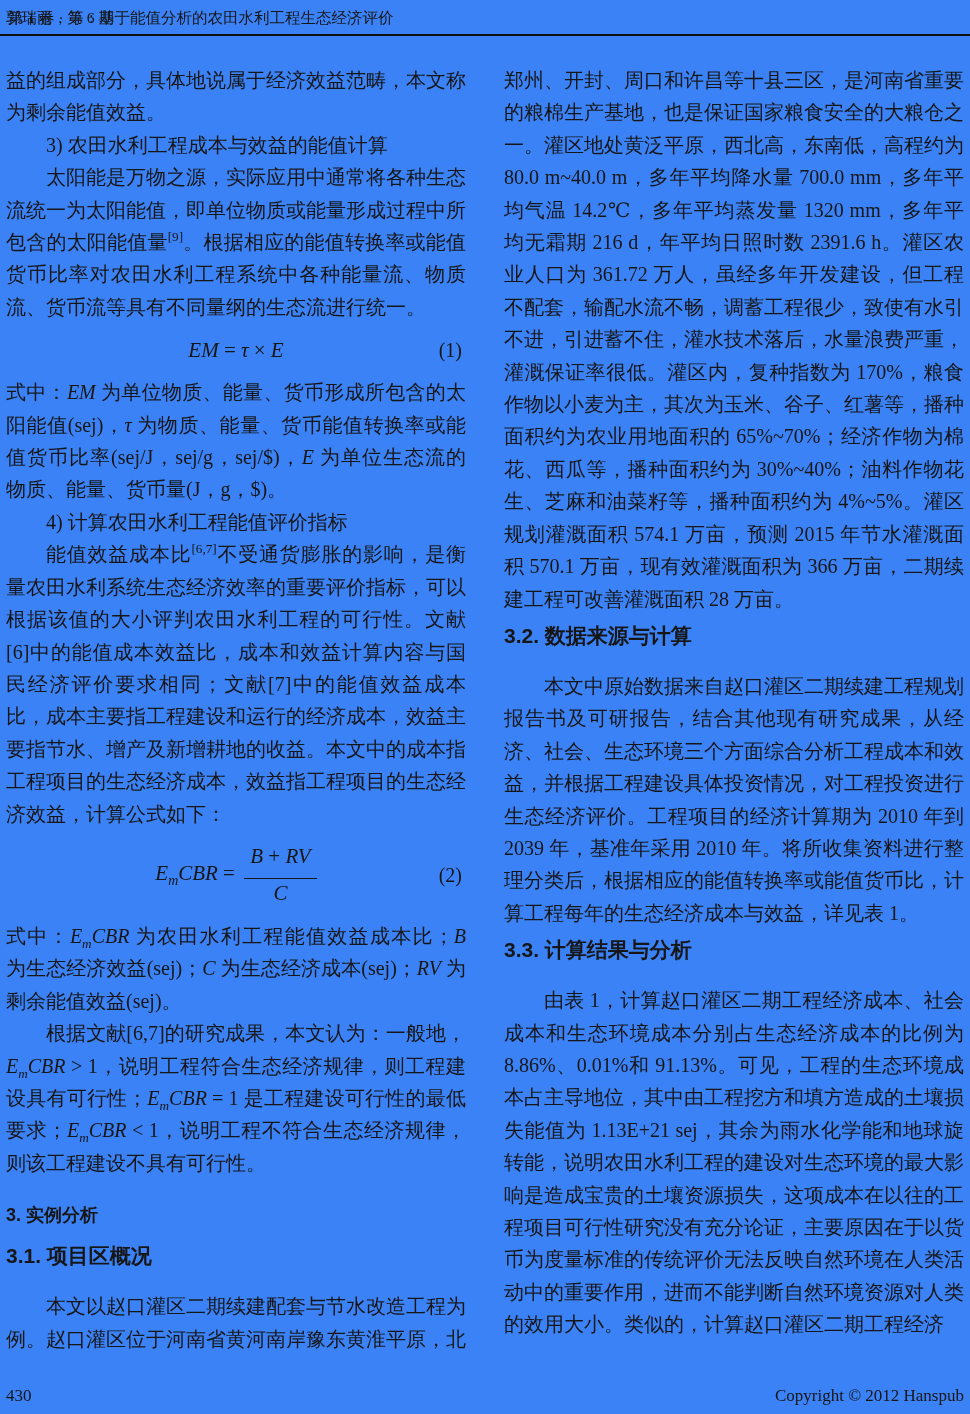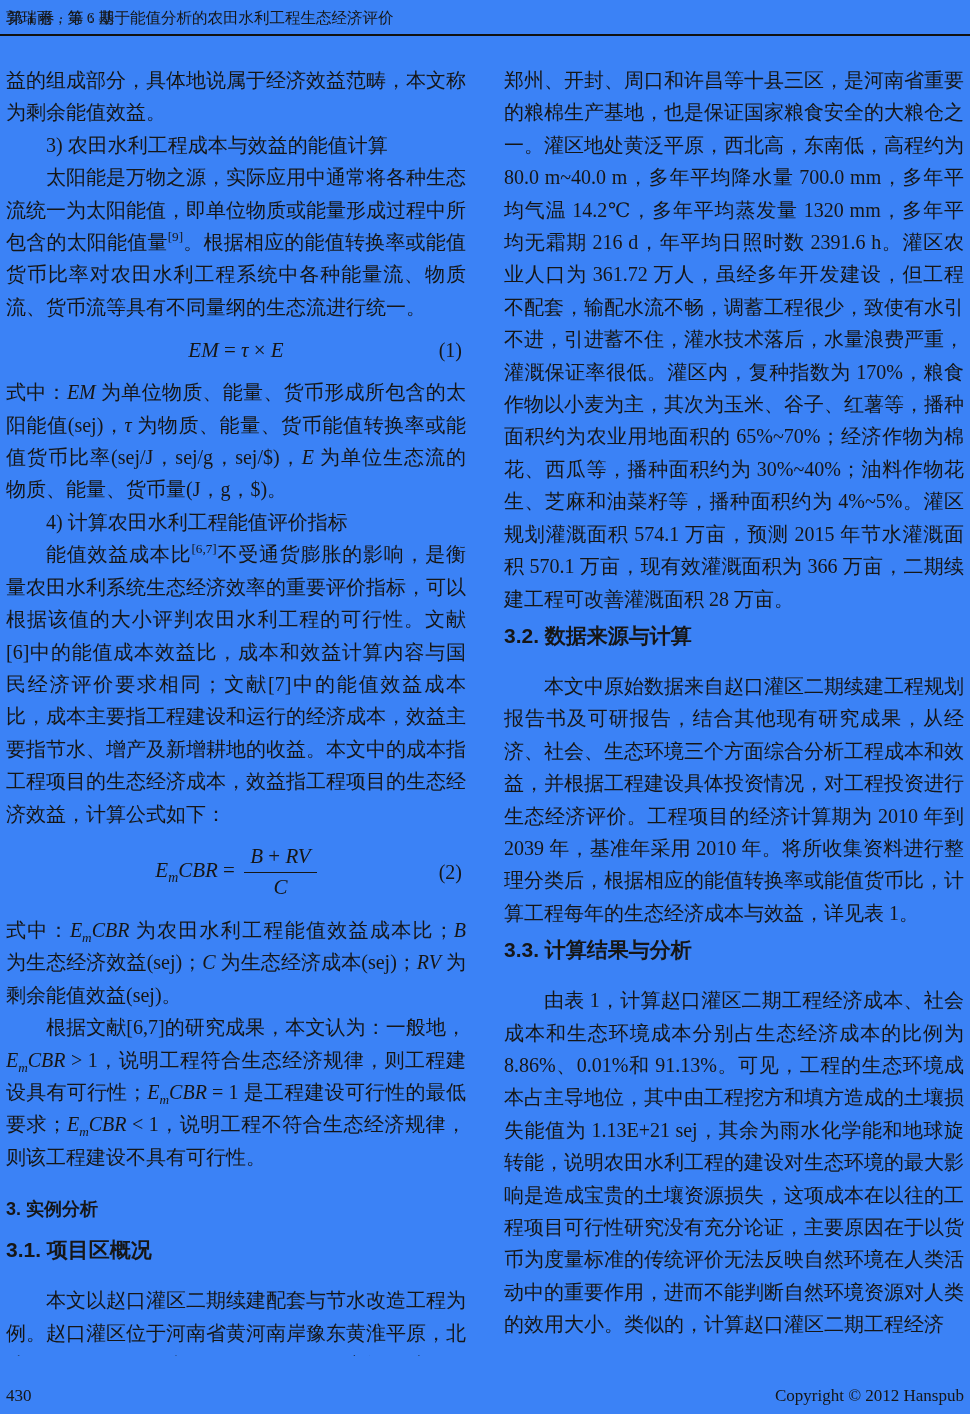--- a/index.html
+++ b/index.html
@@ -44,21 +44,21 @@
   }
   .formula{
     position:relative;
     display:flex;align-items:center;justify-content:center;
     margin:10px 0;
     min-height:33px;
   }
   .f-body{font-size:21px;line-height:30px;}
   .f-num{position:absolute;right:4px;top:50%;transform:translateY(-50%);font-size:20px;}
   .frac{display:inline-block;vertical-align:middle;text-align:center;margin:2px 0 2px 4px;}
-  .frac-num{display:block;border-bottom:1.6px solid #161616;padding:0 6px 1px 6px;line-height:29px;}
+  .frac-num{display:block;border-bottom:1.6px solid #161616;padding:0 6px 7px 6px;line-height:29px;}
   .frac-den{display:block;line-height:29px;}
   .italic{font-style:italic;}
   .sup{vertical-align:super;font-size:0.66em;line-height:0;}
   .sub{vertical-align:sub;font-size:0.66em;line-height:0;}
   .sub.italic,.sup.italic{font-style:italic;}
   .page-footer{
     position:absolute;left:6px;right:6px;bottom:8px;
     display:flex;justify-content:space-between;
     font-size:17px;
   }

